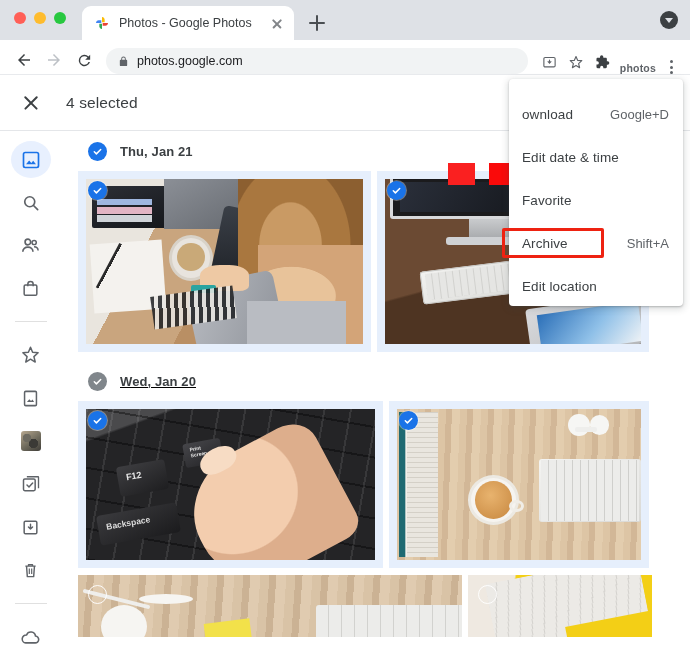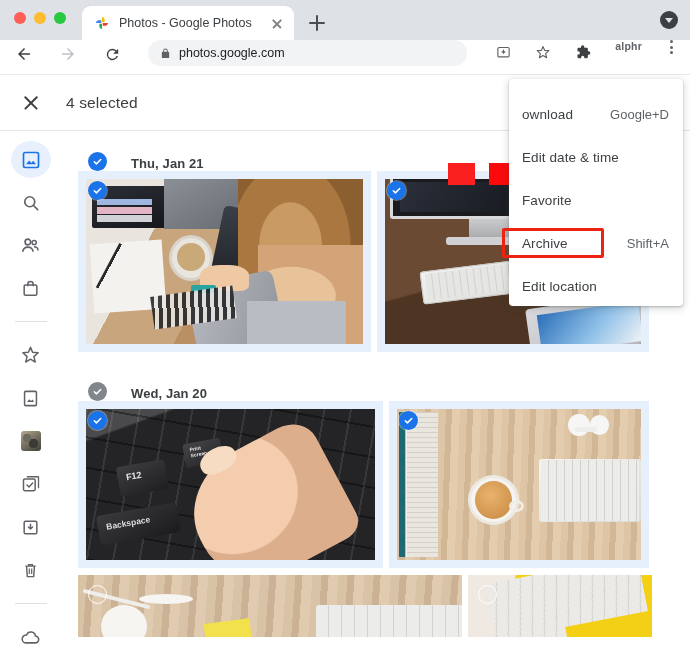--- a/index.html
+++ b/index.html
@@ -47,22 +47,22 @@
   }
   .newtab::before { left: 3px; top: 10px; width: 16px; height: 1.8px; }
   .newtab::after  { left: 10px; top: 3px; width: 1.8px; height: 16px; }
 
   .tab-menu-btn { position: absolute; right: 12px; top: 11px; width: 18px; height: 18px;
     border-radius: 50%; background: #3c4043; display:flex; align-items:center; justify-content:center; }
   .tab-menu-btn::after { content:''; width:0;height:0;border-left:4px solid transparent;
     border-right:4px solid transparent; border-top:5px solid #dee1e6; margin-top:1px; }
 
   .toolbar {
-    height: 35px; background: #ffffff; display: flex; align-items: flex-start;
-    padding: 0 10px; gap: 16px; border-bottom: 1px solid #e8eaed;
+    height: 35px; background: #ffffff; display: flex; align-items: flex-end;
+    padding: 0 10px; gap: 2px; border-bottom: 1px solid #e8eaed;
   }
   .nav-btn { width: 28px; height: 28px; display:flex; align-items:center; justify-content:center; }
   .omnibox {
     flex: 1; height: 26px; background: #f1f3f4; border-radius: 13px;
     display: flex; align-items: center; padding: 0 12px; gap: 8px; margin: 0 8px 0 6px;
   }
   .omni-url { font-size: 12.5px; color: #202124; }
   .tb-icon { width: 24px; height: 24px; display:flex; align-items:center; justify-content:center; flex:0 0 24px; }
   .profile-label { font-size: 10.5px; color: #5f6368; font-weight: 700; letter-spacing: .2px; padding: 0 4px; }
   .kebab { width: 18px; display:flex; flex-direction:column; align-items:center; gap:2.5px; flex:0 0 18px; }
@@ -95,21 +95,21 @@
   }
   .side-item { width: 40px; height: 40px; border-radius: 50%; display:flex; align-items:center; justify-content:center; }
   .side-item.active { background: #e8f0fe; }
   .side-div { width: 32px; height: 1px; background: #e0e0e0; margin: 8px 0; }
 
   
   .content {
     position: absolute; left: 62px; top: 56px; right: 0; bottom: 0;
     overflow: hidden; background: #fff; padding: 0 0 0 8px;
   }
-  .date-row { display: flex; align-items: flex-end; gap: 24px; height: 40px; padding-left: 18px; }
+  .date-row { display: flex; align-items: center; gap: 13px; height: 40px; padding-left: 18px; }
   .date-check {
     width: 19px; height: 19px; border-radius: 50%;
     display: flex; align-items: center; justify-content: center; flex: 0 0 19px;
   }
   .date-check.blue { background: #1a73e8; }
   .date-check.gray { background: #80868b; }
   .date-label { font-size: 13px; color: #3c4043; font-weight: 600; letter-spacing: .1px; }
 
   .grid-row { display: flex; gap: 6px; padding-left: 8px; }
   .tile { position: relative; overflow: hidden; }
@@ -209,21 +209,21 @@
     <span class="tb-icon">
       <svg width="16" height="16" viewBox="0 0 24 24">
           <path d="M12 17.3l-5.4 3.3 1.5-6.2L3.3 10l6.3-.5L12 3.7l2.4 5.8 6.3.5-4.8 4.4 1.5 6.2z" fill="none" stroke="#5f6368" stroke-width="1.7" stroke-linejoin="round"></path>
         </svg>
     </span>
     <span class="tb-icon">
       <svg width="16" height="16" viewBox="0 0 24 24">
           <path d="M20.5 11h-1.2V7.5c0-1-.8-1.8-1.8-1.8H14V4.5a2.5 2.5 0 1 0-5 0v1.2H5.5c-1 0-1.8.8-1.8 1.8V11h1.2a2.4 2.4 0 1 1 0 4.8H3.7v3.7c0 1 .8 1.8 1.8 1.8h3.7v-1.2a2.4 2.4 0 1 1 4.8 0v1.2h3.5c1 0 1.8-.8 1.8-1.8V16h1.2a2.5 2.5 0 0 0 0-5z" fill="#3c4043"></path>
         </svg>
     </span>
-    <span class="profile-label">alphr</span>
+    <span class="profile-label">photos</span>
     <span class="kebab">
         <i></i>
         <i></i>
         <i></i>
       </span>
   </div>
 
   <div class="page">
 
     <div class="app-header">
@@ -366,21 +366,21 @@
             <div style="position:absolute;left:24%;top:35%;width:36%;height:5%;background:#cfd1d4;border-radius:3px;"></div>
             <div style="position:absolute;left:14%;top:50%;width:62%;height:20%;background:linear-gradient(160deg,#f2f2f0,#d5d5d2);border-radius:3px;transform:rotate(-7deg);
               box-shadow:inset 0 0 0 1px #c3c3c0;"></div>
             <div style="position:absolute;left:16%;top:52%;width:58%;height:16%;background:repeating-linear-gradient(90deg,#e6e6e4 0 6px,#cfcfcc 6px 7px),repeating-linear-gradient(0deg,#e6e6e4 0 5px,#cfcfcc 5px 6px);transform:rotate(-7deg);opacity:.9;"></div>
             <div style="position:absolute;left:56%;top:74%;width:46%;height:30%;background:linear-gradient(150deg,#d9dadd,#b4b6b9);border-radius:4px;transform:rotate(-8deg);"></div>
             <div style="position:absolute;left:60%;top:78%;width:40%;height:24%;background:linear-gradient(135deg,#2b6fb8,#8fc0e8 55%,#f0f3f6);transform:rotate(-8deg);"></div>
           </div>
         </div>
       </div>
 
-      <div class="date-row" style="margin-top:9px;">
+      <div class="date-row" style="margin-top:9px;text-decoration:underline;">
         <span class="date-check gray">
           <svg class="chk" viewBox="0 0 24 24">
               <path d="M5 12.6l4.6 4.6L19 7.6" fill="none" stroke="#fff" stroke-width="3.2" stroke-linecap="round" stroke-linejoin="round"></path>
             </svg>
         </span>
         <span class="date-label">Wed, Jan 20</span>
       </div>
 
       <div class="grid-row">
 

